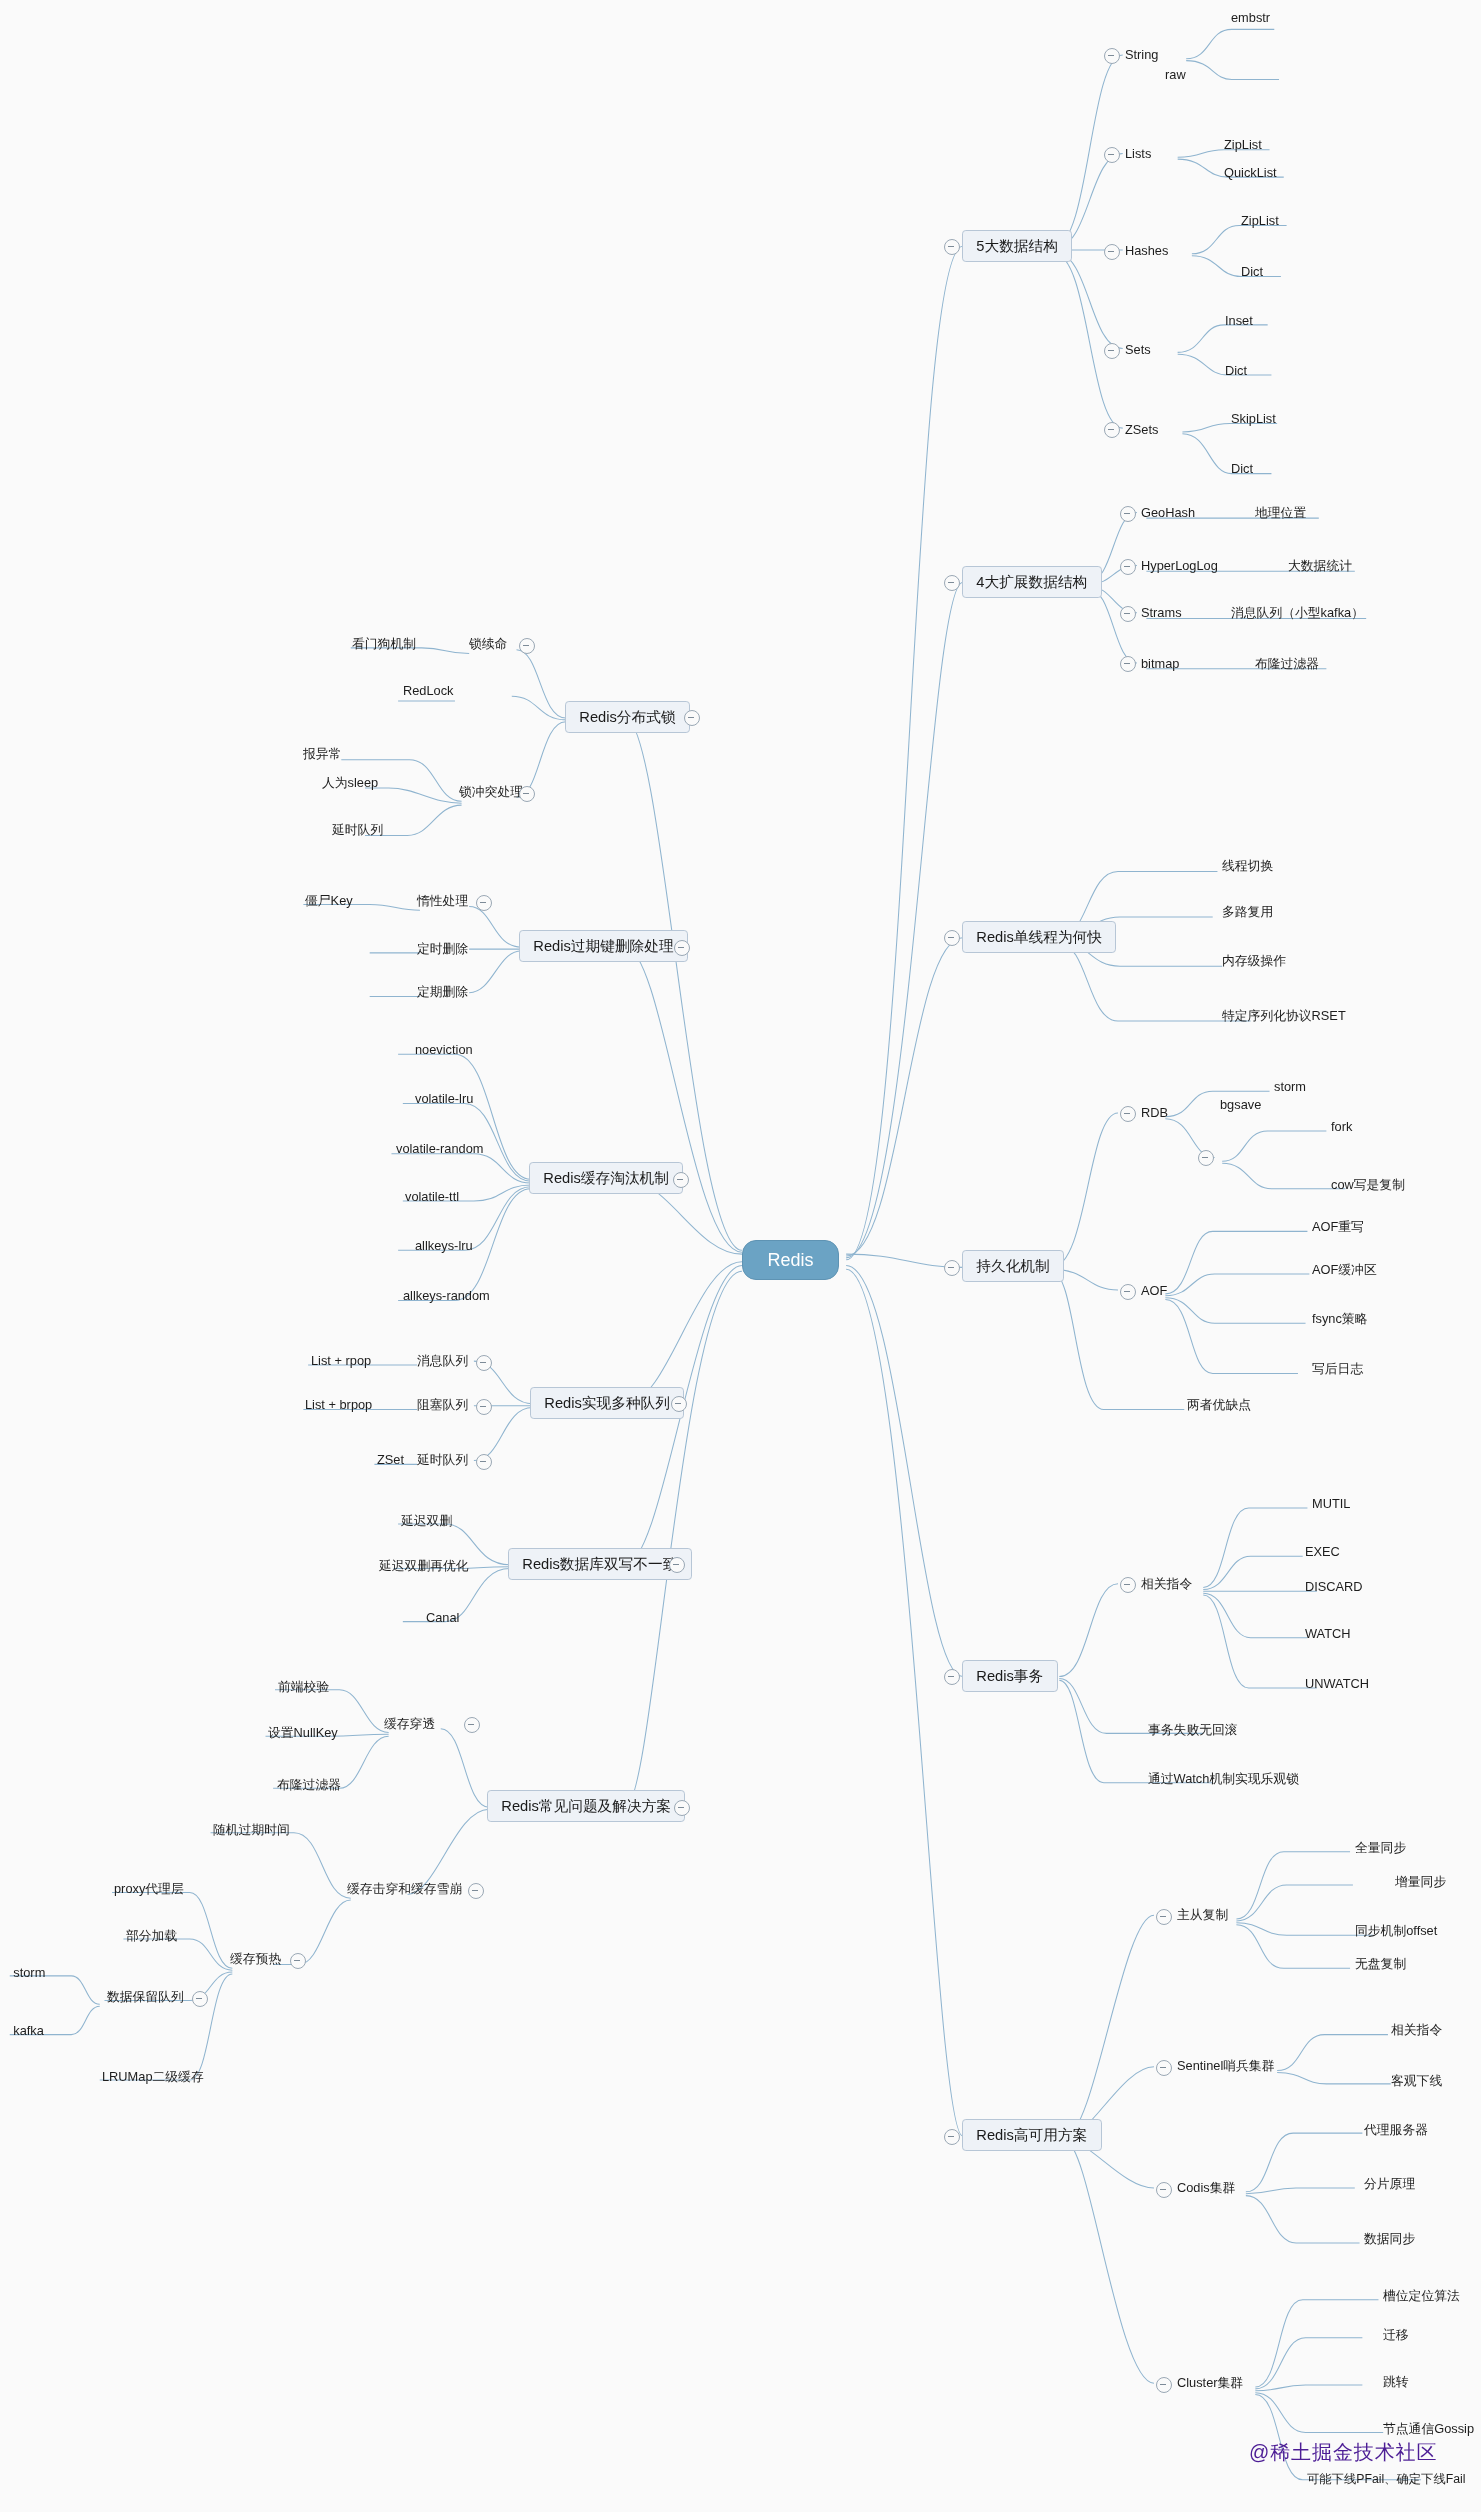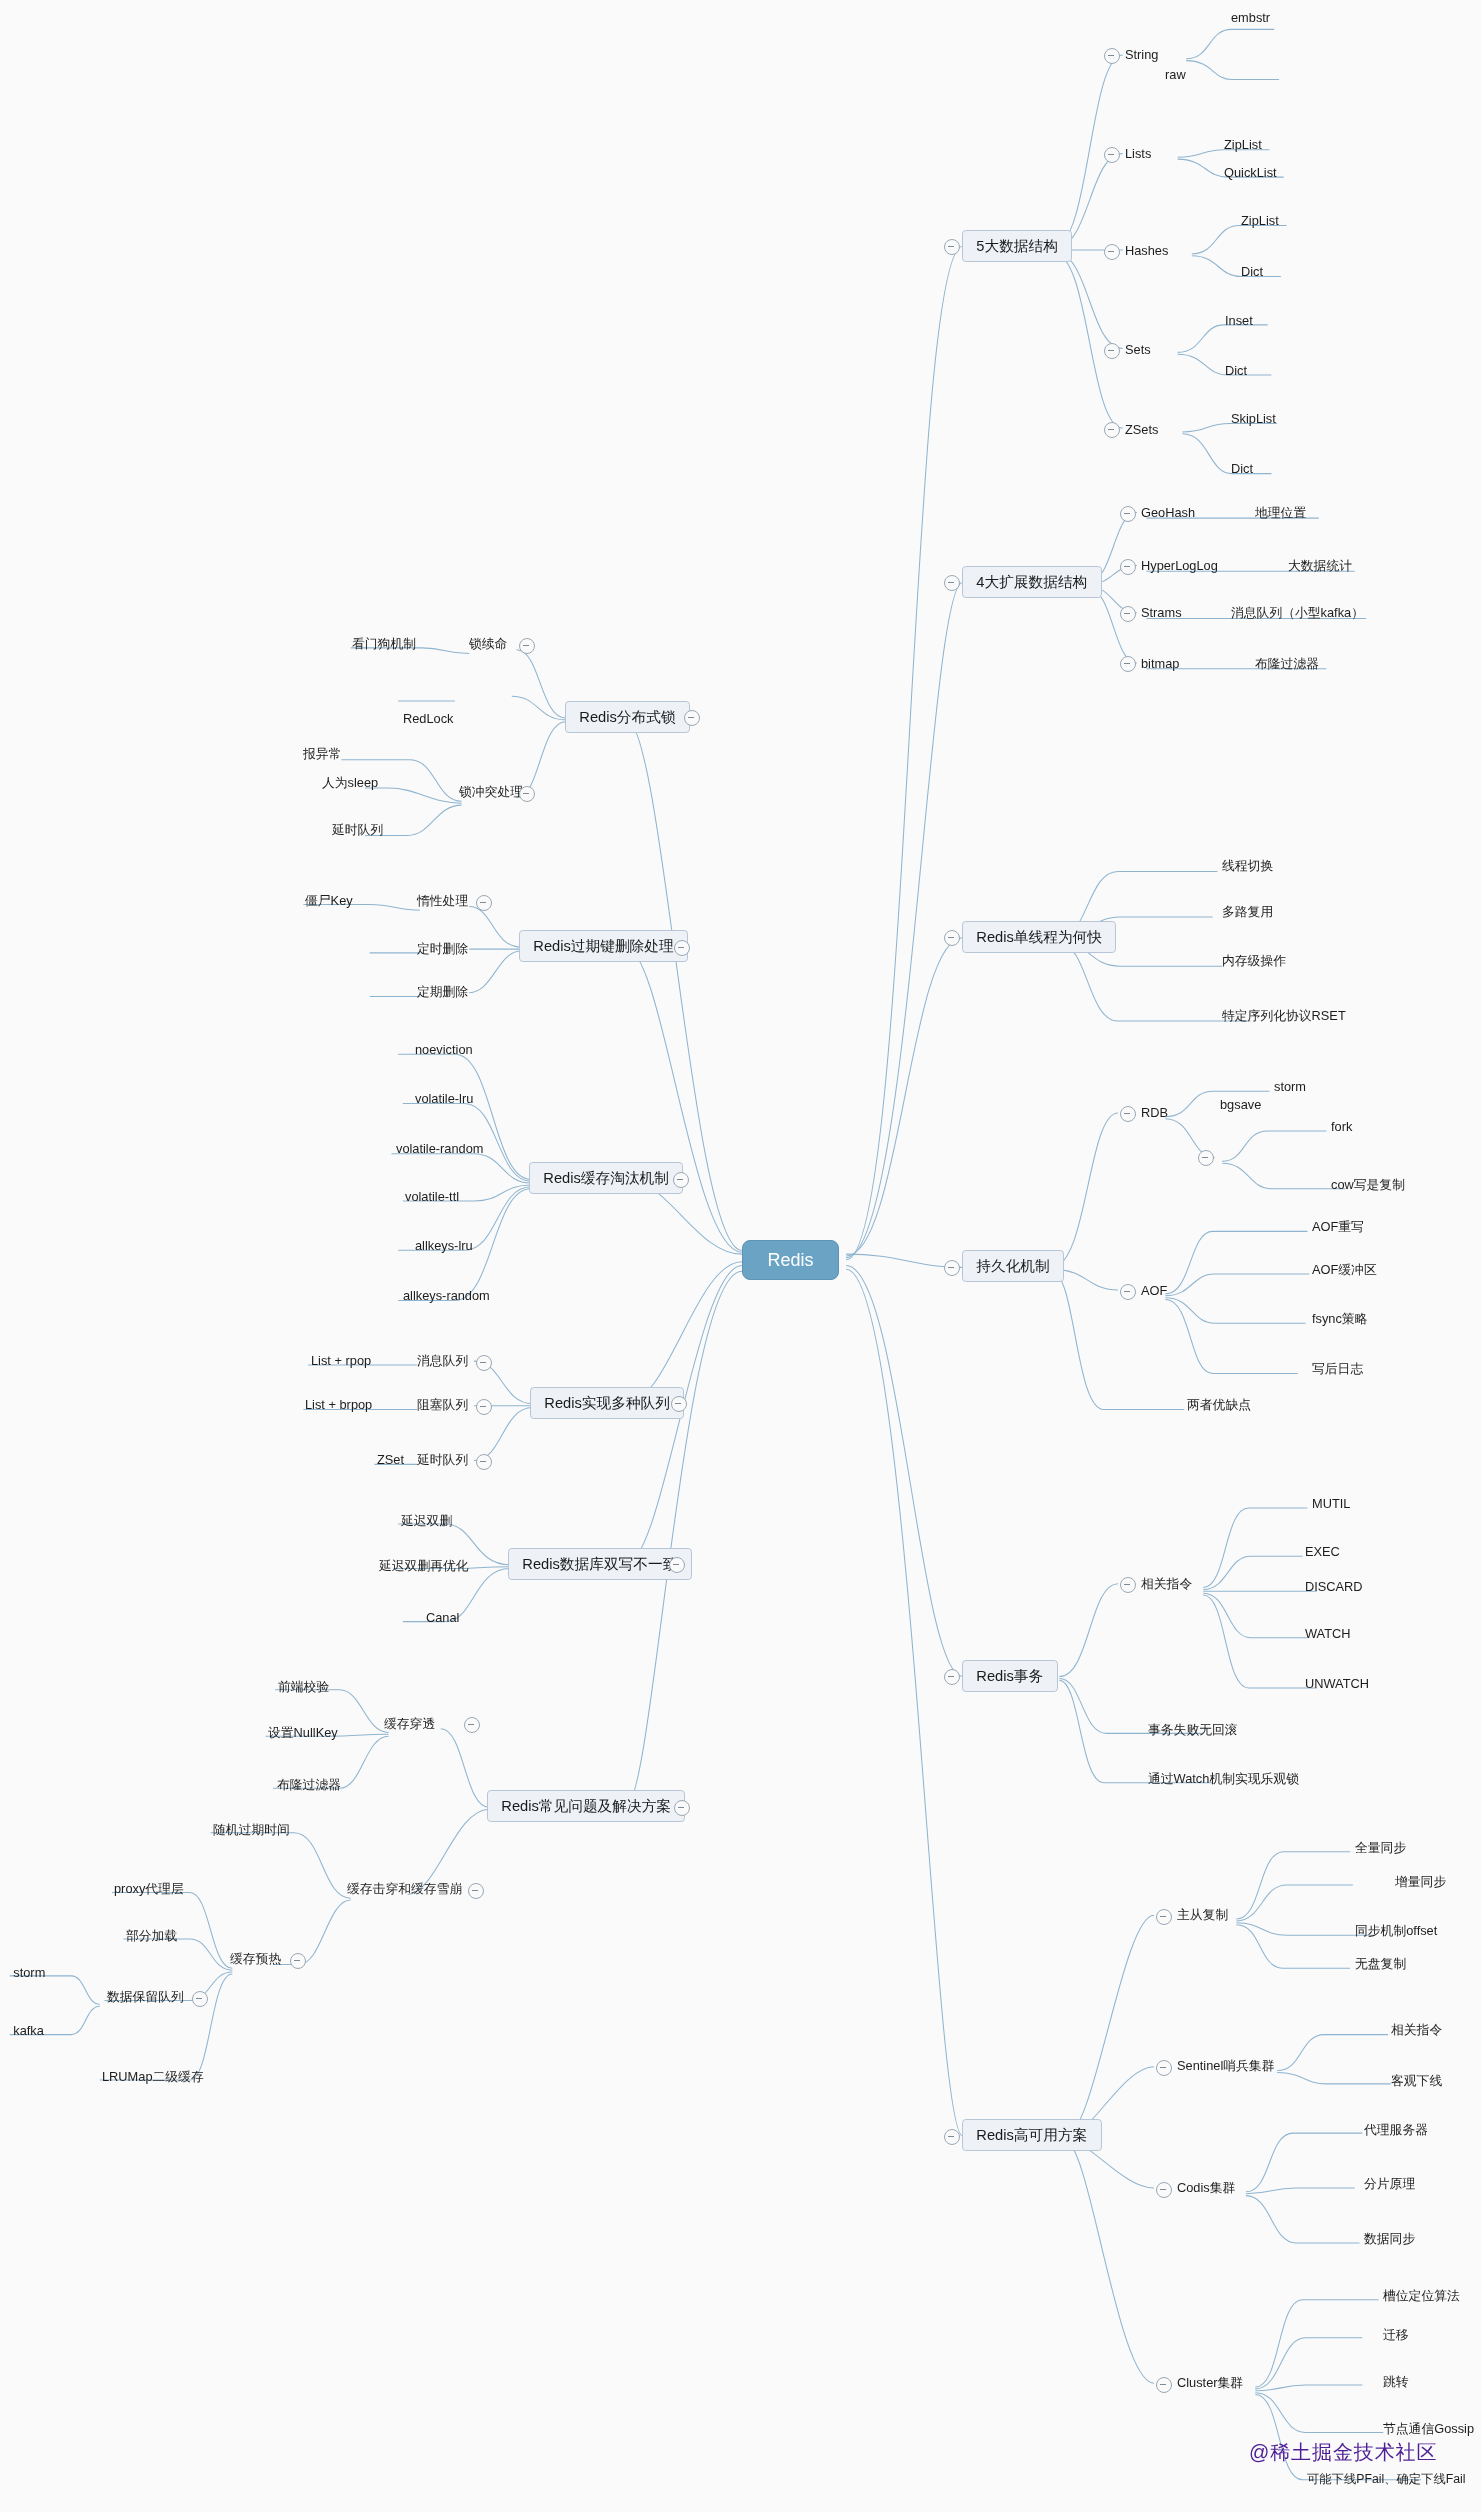--- a/index.html
+++ b/index.html
@@ -1,21 +1,21 @@
 <!DOCTYPE html>
 <html style="font-size:15px"><head>
 <meta charset="utf-8">
 <style>
   html,body{margin:0;padding:0;background:#fafafa;}
   body{font-family:"Liberation Sans","DejaVu Sans",sans-serif;}
   #mindmap-root{position:relative;width:1482px;height:2512px;background:#fafafa;overflow:hidden;}
   svg#links{position:absolute;left:0;top:0;width:1482px;height:2512px;pointer-events:none;}
   .node{position:absolute;white-space:nowrap;box-sizing:border-box;}
   
-  .n-root{background:#6ba3c4;border:0.9px solid #5e93b3;border-radius:8px;color:#ffffff;
+  .n-root{background:#6ba3c4;border:0.9px solid #5e93b3;border-radius:14px;color:#ffffff;
     font-size:18px;padding:8.5px 24.6px;text-align:center;}
   
   .n-l1{background:#eef2f7;border:0.9px solid #b7c6d6;border-radius:3.8px;color:#1a1a1a;
     font-size:14.7px;padding:5.7px 13.3px;text-align:center;}
   
   .n-txt{color:#1d1d1d;font-size:12.8px;background:transparent;}
   .n-txt.sm{font-size:12.3px;}
   
   .toggle{position:absolute;width:14px;height:14px;border:0.9px solid #9aa8b5;border-radius:50%;
     background:#fafafa;}
@@ -242,21 +242,21 @@
 
   <div class="node n-l1" style="left:565px;top:701px;">
     <span>Redis分布式锁</span>
   </div>
   <div class="toggle" style="left:684px;top:710px;"></div>
 
   <div class="node n-txt" style="left:469px;top:636px;"><span>锁续命</span></div>
   <div class="toggle" style="left:519px;top:638px;"></div>
   <div class="node n-txt" style="left:352px;top:636px;"><span>看门狗机制</span></div>
 
-  <div class="node n-txt" style="left:403px;top:683px;margin-top:28px;"><span>RedLock</span></div>
+  <div class="node n-txt" style="left:403px;top:683px;"><span>RedLock</span></div>
 
   <div class="node n-txt" style="left:459px;top:784px;"><span>锁冲突处理</span></div>
   <div class="toggle" style="left:519px;top:786px;"></div>
   <div class="node n-txt" style="left:303px;top:746px;"><span>报异常</span></div>
   <div class="node n-txt" style="left:322px;top:775px;"><span>人为sleep</span></div>
   <div class="node n-txt" style="left:332px;top:822px;"><span>延时队列</span></div>
 
   <div class="node n-l1" style="left:519px;top:930px;">
     <span>Redis过期键删除处理</span>
   </div>

